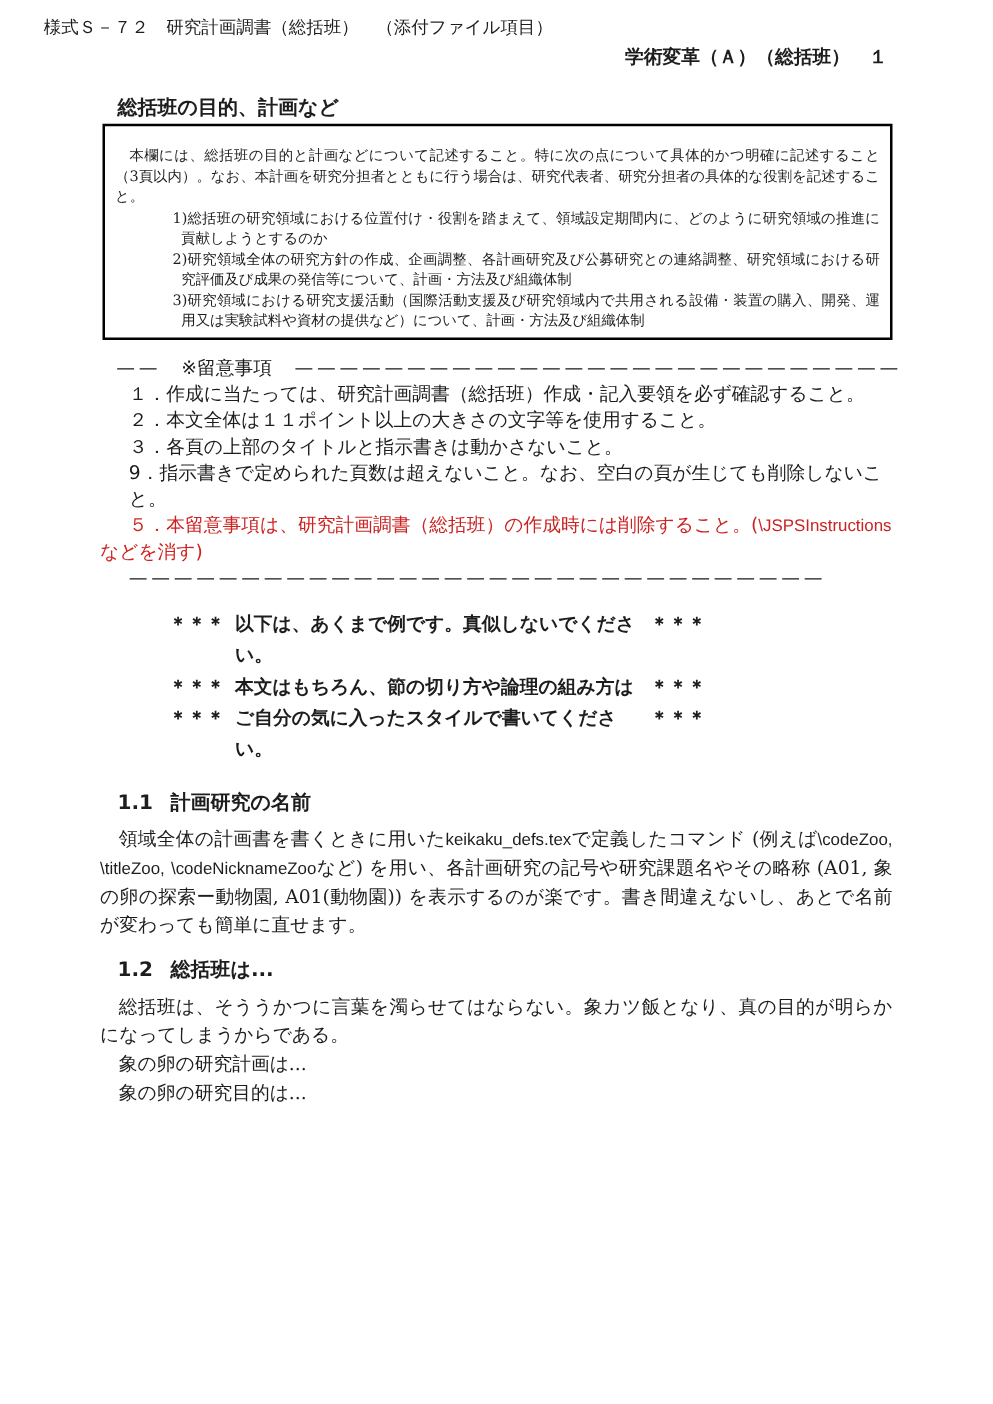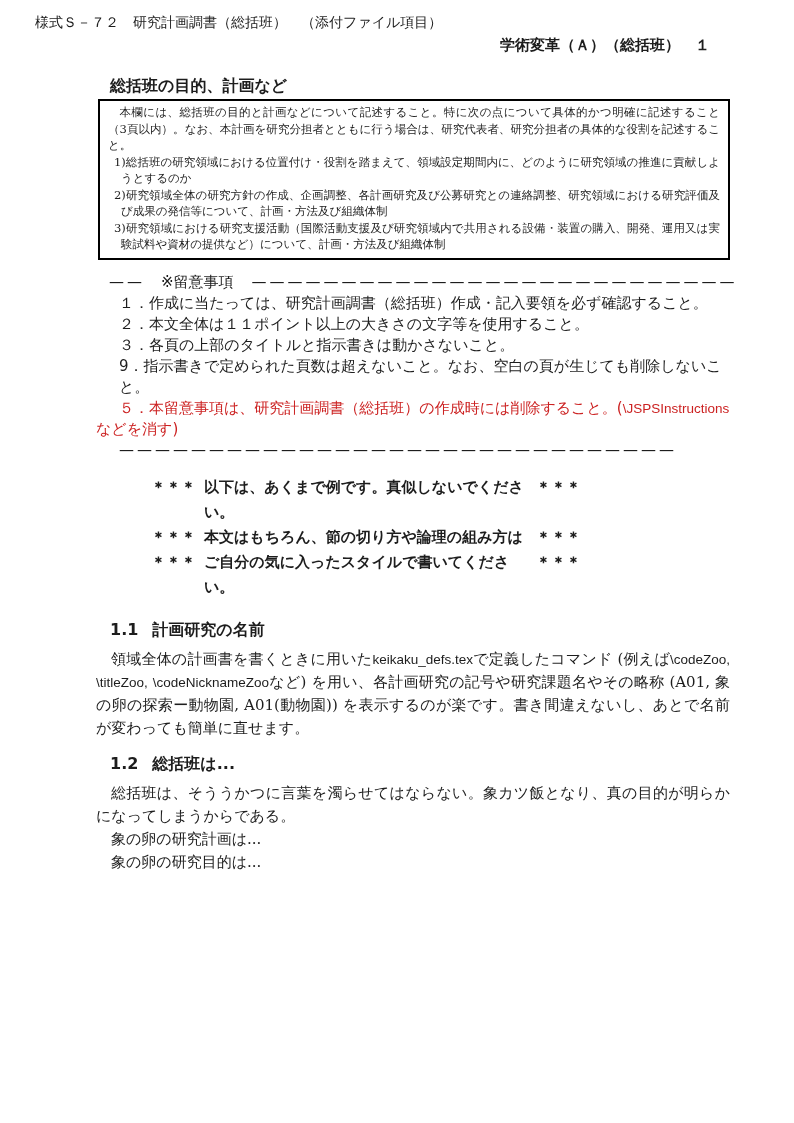--- a/index.html
+++ b/index.html
@@ -14,35 +14,35 @@
   .hdr-left{
     position:absolute;left:35px;top:13px;
     font-size:14px;line-height:18px;
     font-family:"DejaVu Serif", serif;
   }
   .hdr-right{
     position:absolute;right:84px;top:36px;
     font-family:"DejaVu Sans", sans-serif;
     font-weight:bold;font-size:15px;line-height:19px;
   }
-  .content{position:absolute;left:96px;top:0;width:634px;}
+  .content{position:absolute;left:80px;top:0;width:634px;}
   .sec-title{
     margin:76px 0 3px 14px;
     font-family:"DejaVu Sans", sans-serif;
     font-weight:bold;font-size:16px;line-height:20px;
   }
   .box{
     border:2px solid #000;
     margin-left:2px;
-    padding:3px 8px 5px 8px;
+    padding:15px 8px 5px 8px;
     font-size:11.5px;line-height:16.5px;
     text-align:justify;
   }
   .box-intro{text-indent:1em;}
-  .box-item{padding-left:13px;text-indent:-7px;}
+  .box-item{padding-left:13px;text-indent:-7px;margin-left:40px;}
   .notes{
     margin-top:12px;
     font-family:"DejaVu Sans", sans-serif;
     font-size:15px;line-height:21px;
   }
   .notes-open{margin-left:13px;white-space:nowrap;}
   .dashes{font-family:"DejaVu Sans", sans-serif;letter-spacing:3px;}
   .note-label{margin:0 18px 0 16px;}
   .note-item{margin-left:23px;}
   .note-item5{color:#cc2222;text-indent:23px;}

